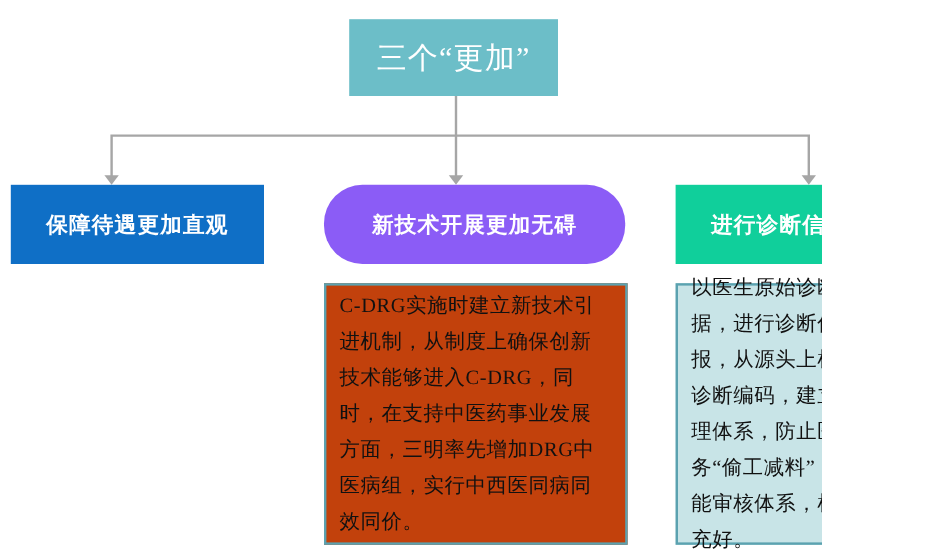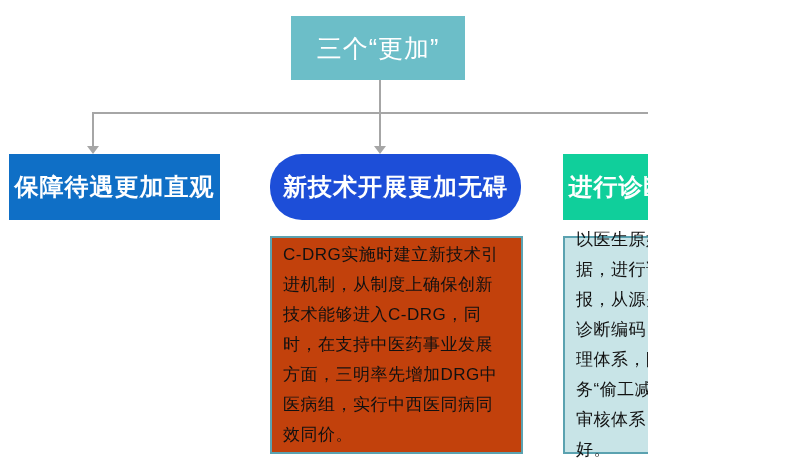--- a/index.html
+++ b/index.html
@@ -1,33 +1,34 @@
 <!DOCTYPE html>
 <html><head>
 <meta charset="utf-8">
 <style>
   html,body{margin:0;padding:0;background:#ffffff;}
   .canvas{
     position:relative;
     width:648px;height:464px;
     background:#ffffff;
-    font-family:Liberation Sans, sans-serif;
+    font-family:Liberation Serif, serif;
     overflow:hidden;
+    padding-left:37px;
   }
   .title-box{
     position:absolute;left:291px;top:16px;width:174px;height:64px;
     display:flex;align-items:center;justify-content:center;
     color:#ffffff;font-size:25px;letter-spacing:1px;
     box-sizing:border-box;
   }
   .connector-svg{position:absolute;left:0;top:0;pointer-events:none;}
   .col-header{
     position:absolute;top:154px;height:66px;
     display:flex;align-items:center;justify-content:center;
-    color:#ffffff;font-size:24px;font-weight:bold;letter-spacing:1px;
+    color:#ffffff;font-size:18px;font-weight:bold;letter-spacing:1px;
     box-sizing:border-box;white-space:nowrap;
   }
   .col-header.h1{left:9px;width:211px;}
   .col-header.h2{left:270px;width:251px;}
   .col-header.h3{left:563px;width:211px;}
   .col-body{
     position:absolute;top:236px;height:218px;
     box-sizing:border-box;
     border:2px solid #5BA2B0;
     display:flex;align-items:center;
@@ -57,21 +58,21 @@
       <polygon points="87,146 99,146 93,154"></polygon>
       <polygon points="374,146 386,146 380,154"></polygon>
       <polygon points="668,146 680,146 674,154"></polygon>
     </g>
   </svg>
 
   <div class="col-header h1" style="background-color: rgb(15, 111, 198);">
     <span>保障待遇更加直观</span>
   </div>
 
-  <div class="col-header h2" style="background-color: #1d4ed8; border-radius: 32px;">
+  <div class="col-header h2" style="background-color: #8b5cf6; border-radius: 32px;">
     <span>新技术开展更加无碍</span>
   </div>
 
   <div class="col-header h3" style="background-color: rgb(16, 207, 155);">
     <span>进行诊断信息上报</span>
   </div>
 
 
   <div class="col-body b2" style="background-color: #c2410c;">
     <p>C-DRG实施时建立新技术引进机制，从制度上确保创新技术能够进入C-DRG，同时，在支持中医药事业发展方面，三明率先增加DRG中医病组，实行中西医同病同效同价。</p>

